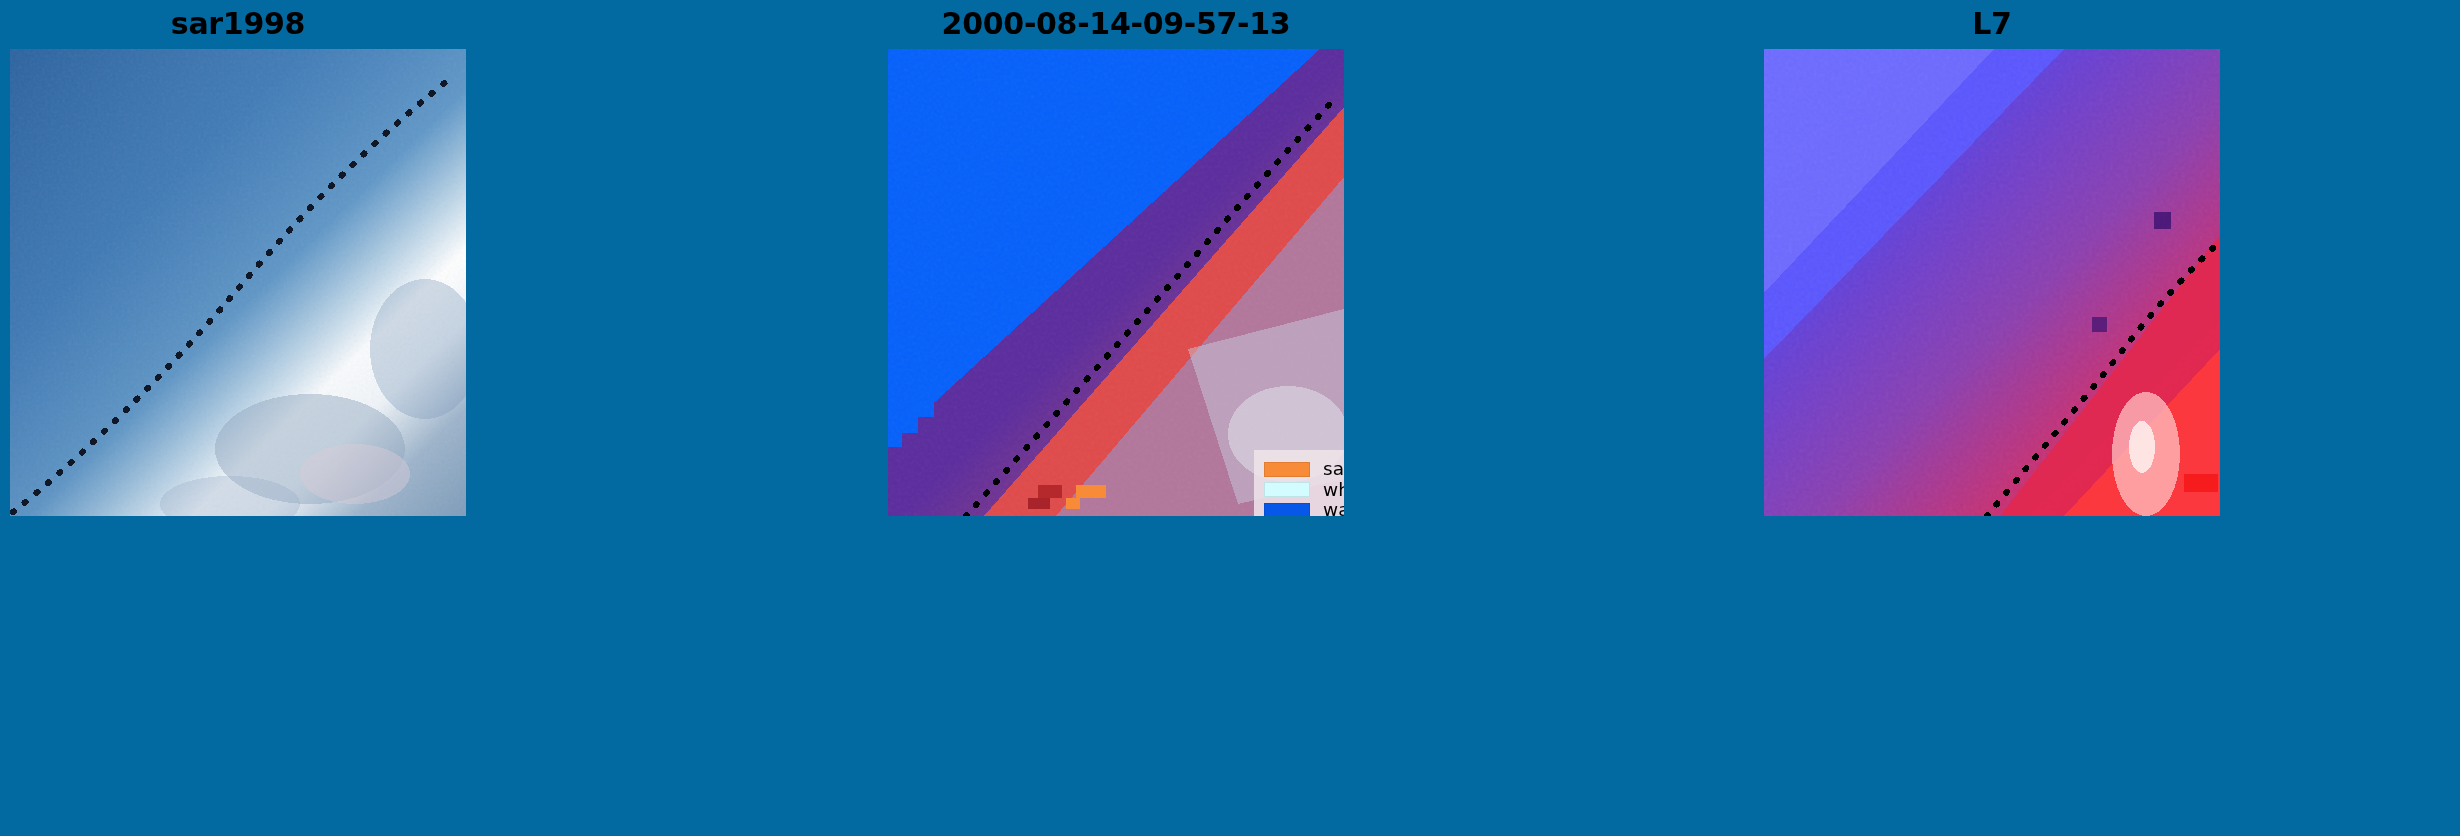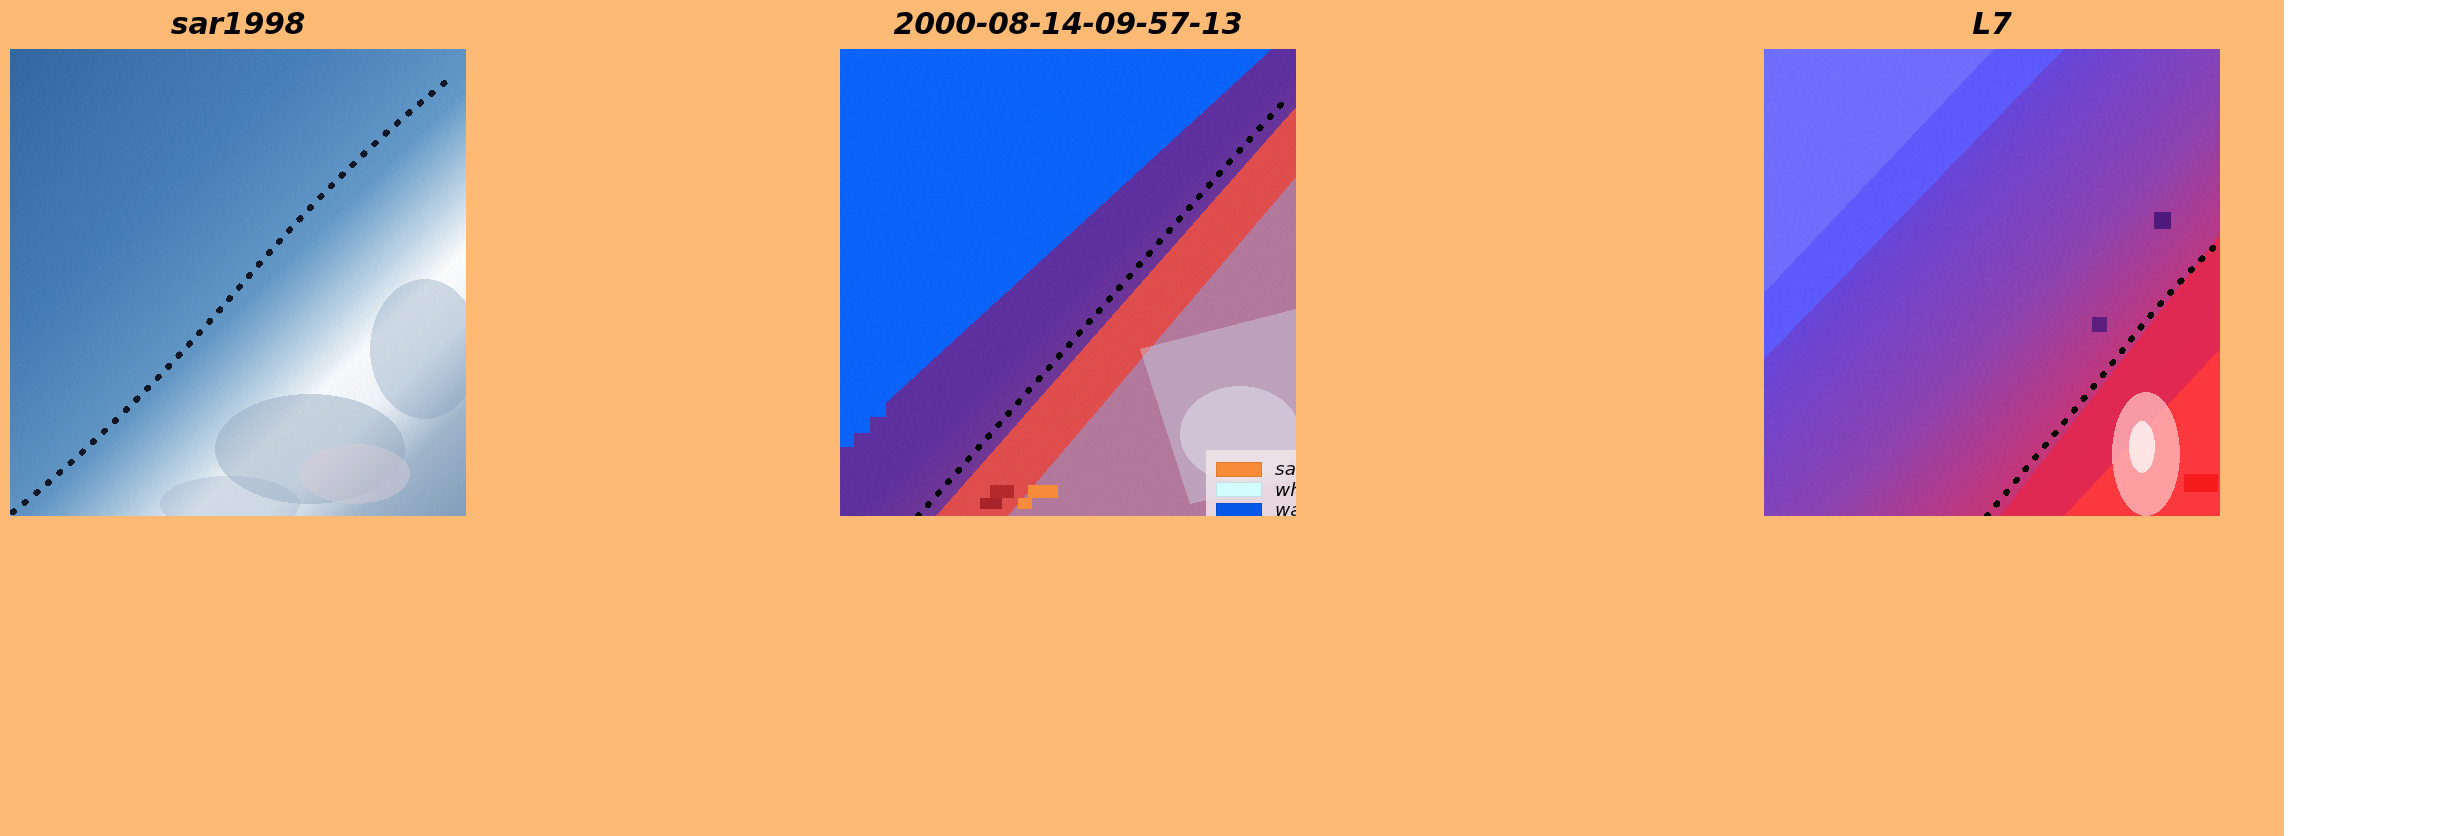--- a/index.html
+++ b/index.html
@@ -8,24 +8,23 @@
     background: #ffffff;
   }
   body {
     width: 2460px;
     height: 836px;
     font-family: "DejaVu Sans", sans-serif;
     overflow: hidden;
   }
   .figure {
     position: relative;
-    width: 2284px;
+    width: 2460px;
     height: 836px;
-    background: #fdba74;
-    font-style: italic;
+    background: #0369a1;
   }
   .panel {
     position: absolute;
     top: 0;
     height: 836px;
   }
   .panel-title {
     position: absolute;
     top: 2px;
     left: 0;
@@ -129,21 +128,21 @@
           <ellipse cx="345" cy="425" rx="55" ry="30" fill="#d9cdd6" opacity="0.45"></ellipse>
           <ellipse cx="220" cy="455" rx="70" ry="28" fill="#9ab0c8" opacity="0.35"></ellipse>
           <ellipse cx="415" cy="300" rx="55" ry="70" fill="#7f9cbb" opacity="0.35"></ellipse>
 
           <path d="M3 463 C 70 410, 150 330, 215 255 C 270 190, 340 110, 437 32" fill="none" stroke="#101828" stroke-width="6.2" stroke-linecap="round" stroke-dasharray="1.2 14"></path>
         </svg>
       </div>
     </div>
   </div>
 
-  <div class="panel" id="p1" style="left: 840px; width: 456px;">
+  <div class="panel" id="p1" style="left: 888px; width: 456px;">
     <div class="panel-title">2000-08-14-09-57-13</div>
     <div class="axes" id="ax1" style="left: 0px; top: 49px; width: 456px; height: 467px;">
       <div class="imglayer">
         <svg viewBox="0 0 456 467" preserveAspectRatio="none" shape-rendering="crispEdges">
           <defs>
             <linearGradient id="g1land" x1="0.1" y1="0.1" x2="1" y2="1">
               <stop offset="0" stop-color="#5b2c9e"></stop>
               <stop offset="0.46" stop-color="#5b2c9e"></stop>
               <stop offset="0.58" stop-color="#74358f"></stop>
               <stop offset="0.72" stop-color="#a3628f"></stop>

